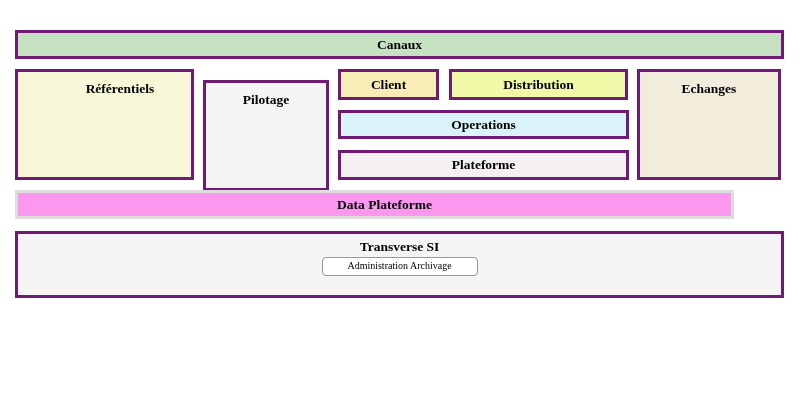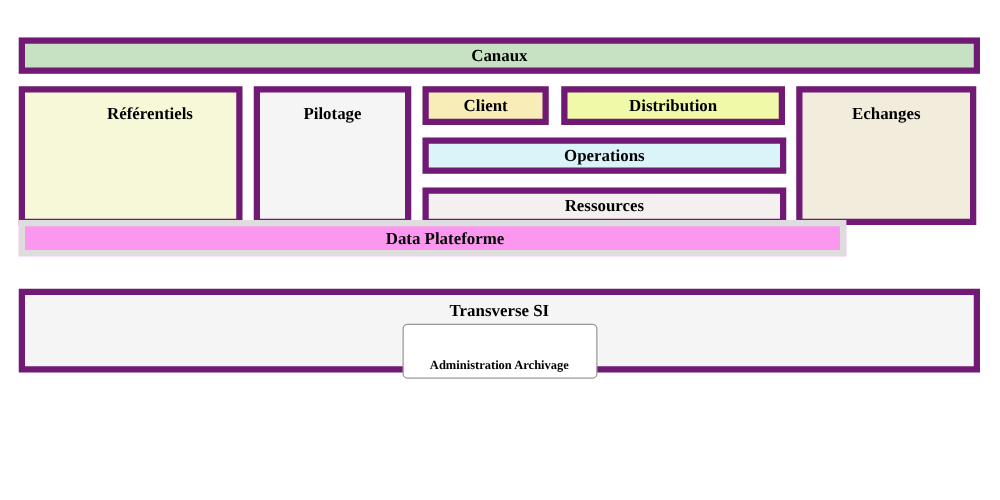--- a/index.html
+++ b/index.html
@@ -7,81 +7,81 @@
     width: 800px; height: 400px;
     background: #ffffff;
     font-family: "Liberation Serif", "DejaVu Serif", serif;
     color: #000000;
     position: relative;
     overflow: hidden;
   }
   .block {
     position: absolute;
     box-sizing: border-box;
-    border: 5px solid #701a75;
+    border: 3px solid #701a75;
     text-align: center;
     font-weight: bold;
     font-size: 13.5px;
   }
   .bar { display: flex; align-items: center; justify-content: center; }
   .tall { padding-top: 9px; }
   
   #canaux        { left: 15px;  top: 30px;  width: 769px; height: 29px; }
   #referentiels  { left: 15px;  top: 69px;  width: 179px; height: 111px; padding-left: 31px; }
   #pilotage      { left: 203px; top: 69px;  width: 126px; height: 111px; }
   #client        { left: 338px; top: 69px;  width: 101px; height: 31px; }
   #distribution  { left: 449px; top: 69px;  width: 179px; height: 31px; }
   #operations    { left: 338px; top: 110px; width: 291px; height: 29px; }
   #ressources    { left: 338px; top: 150px; width: 291px; height: 30px; }
   #echanges      { left: 637px; top: 69px;  width: 144px; height: 111px; }
-  #data-plateforme { left: 15px; top: 176px; width: 662px; height: 29px; border-color: #dddddd; padding-left: 20px; }
+  #data-plateforme { left: 15px; top: 190px; width: 719px; height: 29px; border-color: #dddddd; padding-left: 20px; }
   #transverse    { left: 15px;  top: 231px; width: 769px; height: 67px; padding-top: 5px; }
   .admin-box {
     box-sizing: border-box;
     width: 156px;
     margin: 2px auto 0 auto;
     background: #ffffff;
     border: 1px solid #999999;
     border-radius: 4px;
     padding: 2px 4px 3px 4px;
     font-size: 10px;
     line-height: 12px;
   }
-  .admin-box .line1 { font-weight: bold; display: block; margin-top: 25px; }
+  .admin-box .line1 { font-weight: normal; display: block; }
   .admin-box .line2 { font-weight: normal; display: block; }
 </style>
 </head>
 <body>
 
 <div id="canaux" class="block bar" style="background-color: rgb(198, 226, 195);">
   <span>Canaux</span>
 </div>
 
 <div id="referentiels" class="block tall" style="background-color: rgb(246, 248, 215);">
   <span>Référentiels</span>
 </div>
 
-<div id="pilotage" class="block tall" style="background-color: rgb(245, 245, 245);">
+<div id="pilotage" class="block tall" style="background-color: rgb(245, 245, 245); margin-top: 11px;">
   <span>Pilotage</span>
 </div>
 
 <div id="client" class="block bar" style="background-color: rgb(248, 237, 183);">
   <span>Client</span>
 </div>
 
 <div id="distribution" class="block bar" style="background-color: rgb(240, 249, 168);">
   <span>Distribution</span>
 </div>
 
 <div id="operations" class="block bar" style="background-color: rgb(218, 244, 249);">
   <span>Operations</span>
 </div>
 
 <div id="ressources" class="block bar" style="background-color: rgb(244, 240, 239);">
-  <span>Ressources</span>
+  <span>Plateforme</span>
 </div>
 
 <div id="echanges" class="block tall" style="background-color: rgb(241, 236, 220);">
   <span>Echanges</span>
 </div>
 
 <div id="data-plateforme" class="block bar" style="background-color: rgb(251, 151, 239);">
   <span>Data Plateforme</span>
 </div>
 

